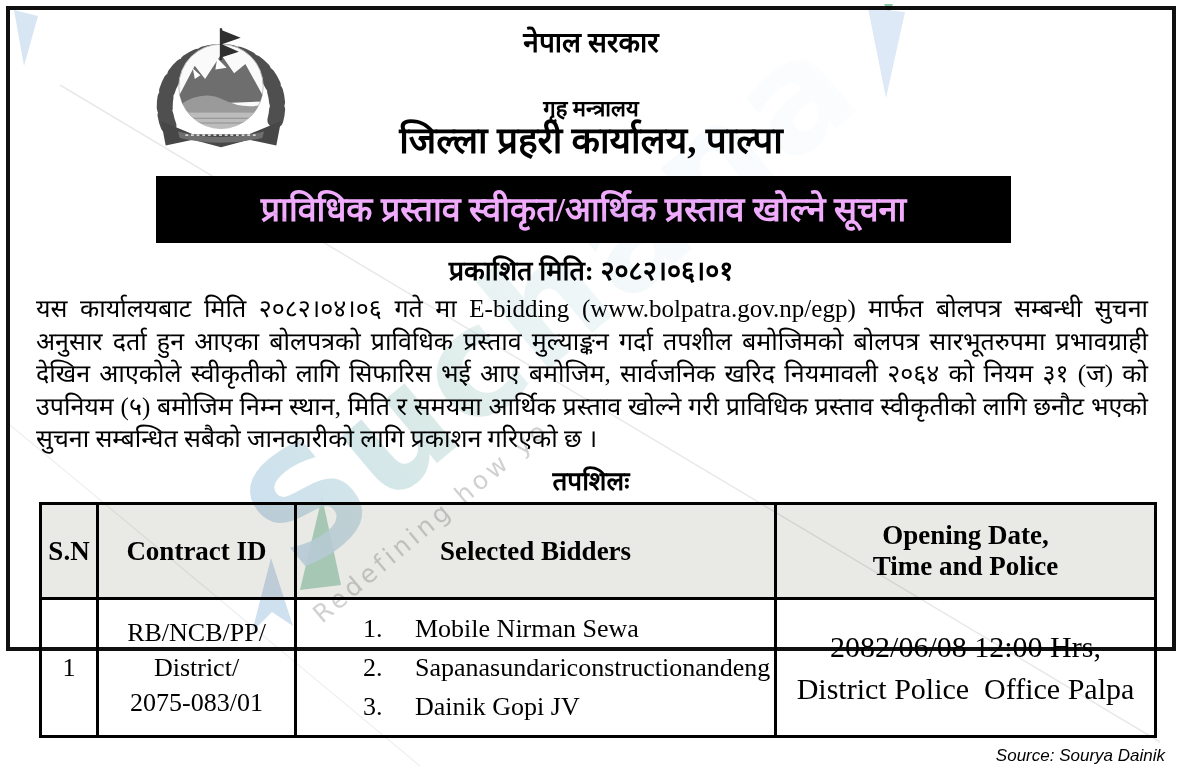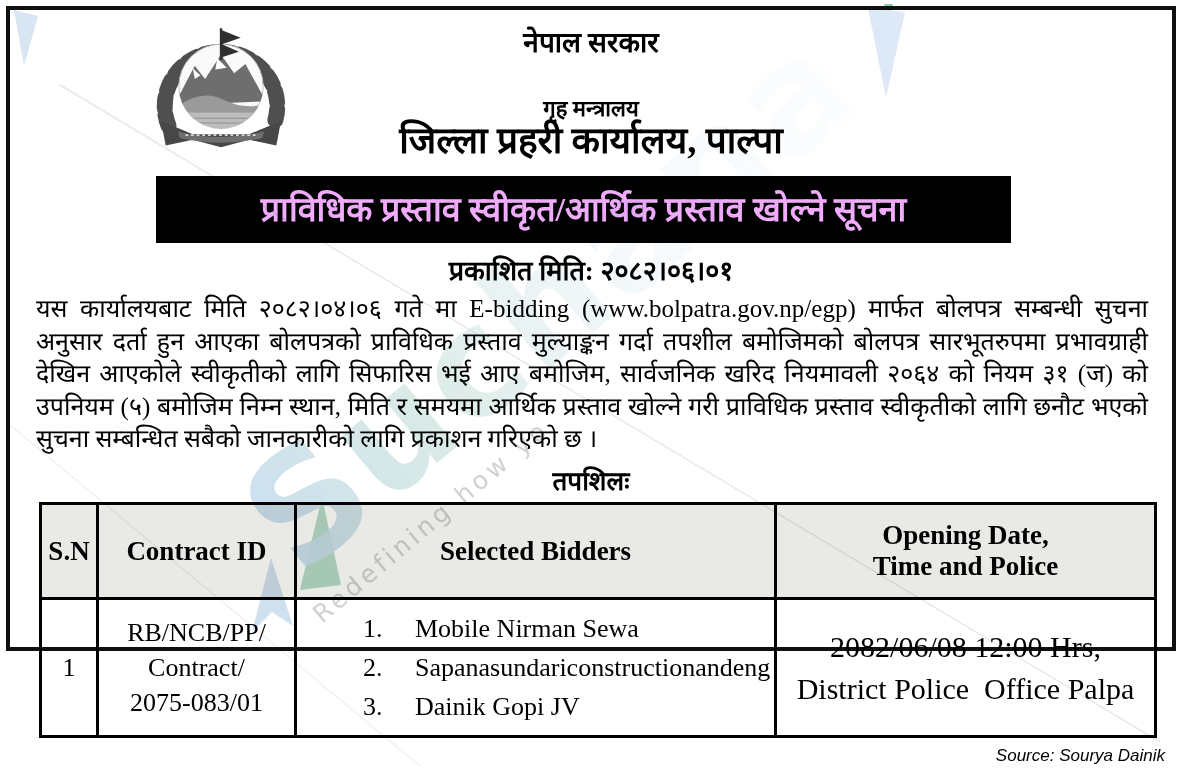--- a/index.html
+++ b/index.html
@@ -129,21 +129,21 @@
           <div>Opening Date,</div>
           <div>Time and Police</div>
         </th>
       </tr>
     </thead>
     <tbody>
       <tr>
         <td class="cell-center">1</td>
         <td class="cell-center">
           <div>RB/NCB/PP/</div>
-          <div>Contract/</div>
+          <div>District/</div>
           <div>2075-083/01</div>
         </td>
         <td class="bidders-cell">
           <div class="bidder-row">
             <span class="bidder-num">1.</span>
             <span>Mobile Nirman Sewa</span>
           </div>
           <div class="bidder-row">
             <span class="bidder-num">2.</span>
             <span>Sapanasundariconstructionandeng</span>

